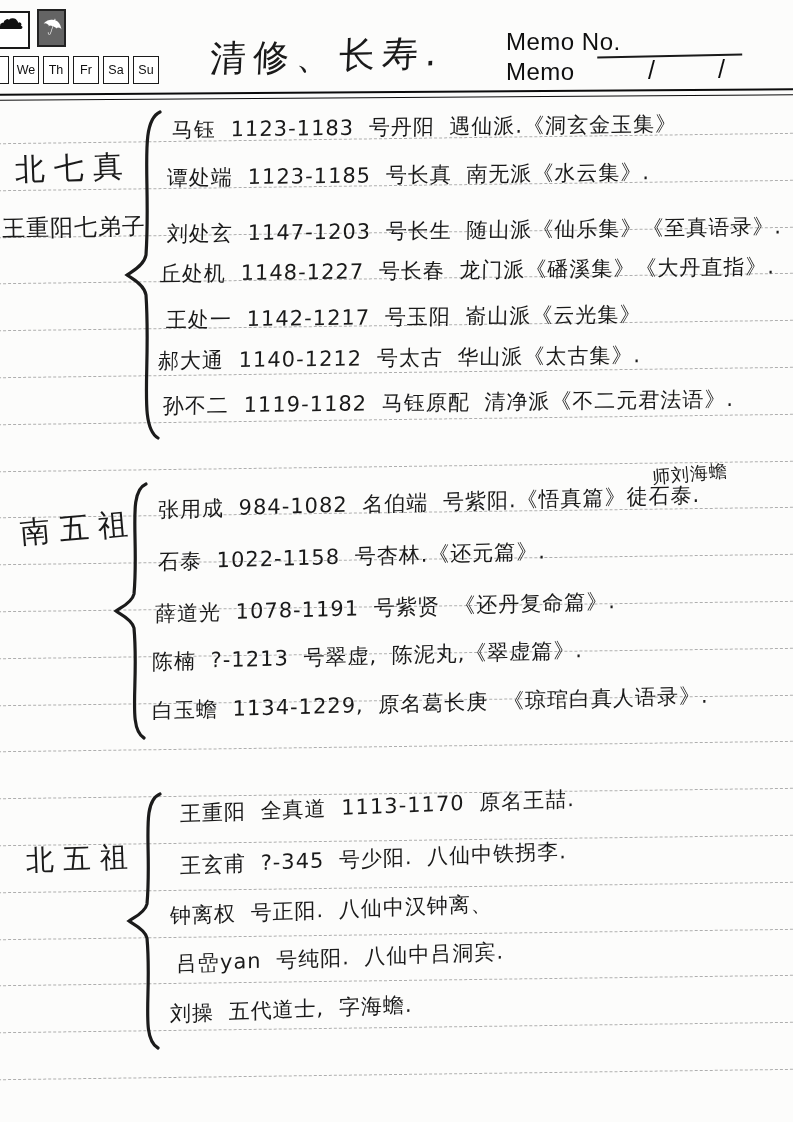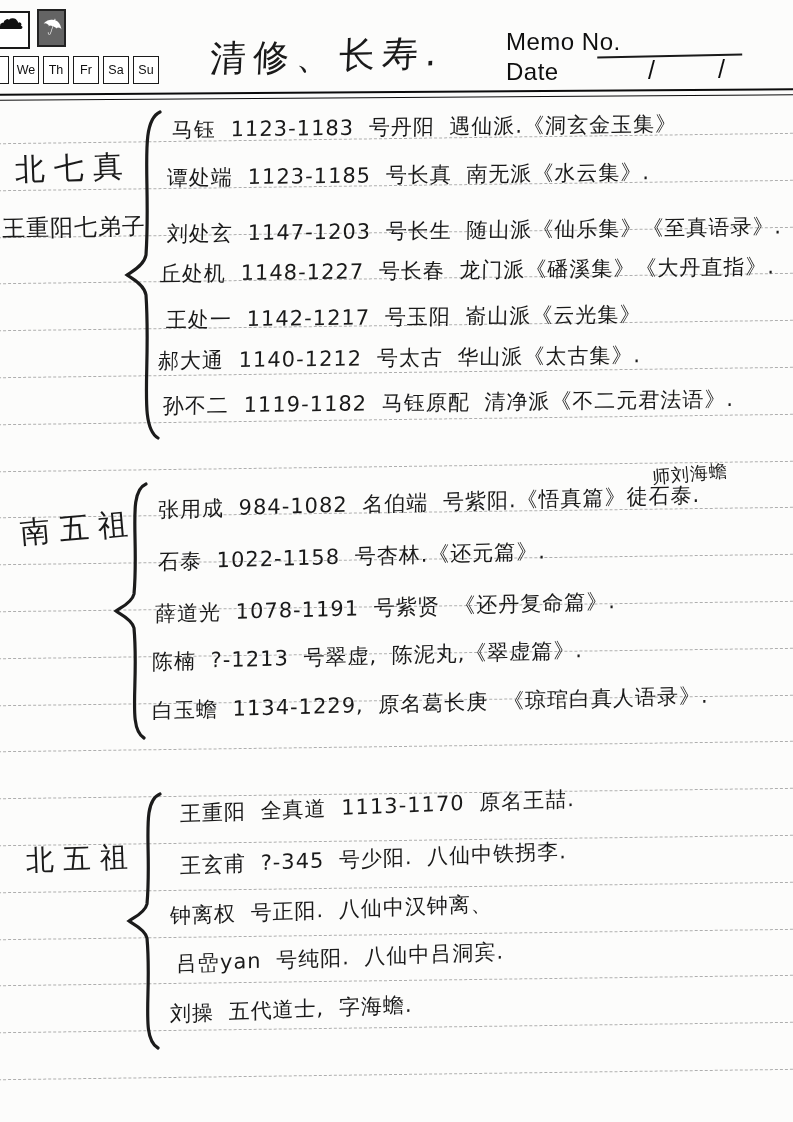--- a/index.html
+++ b/index.html
@@ -62,21 +62,21 @@
     <div class="daybox">u</div>
     <div class="daybox">We</div>
     <div class="daybox">Th</div>
     <div class="daybox">Fr</div>
     <div class="daybox">Sa</div>
     <div class="daybox">Su</div>
   </div>
 
   <span class="memo-label">Memo No.</span>
   <div class="memo-underline"></div>
-  <span class="date-label">Date</span>
+  <span class="date-label">Memo</span>
   <span class="date-slash1">/</span>
   <span class="date-slash2">/</span>
 
   <div class="headrule"></div>
   <div>
       <div class="rule" style="top: 138px;"></div>
       <div class="rule" style="top: 184.8px;"></div>
       <div class="rule" style="top: 231.6px;"></div>
       <div class="rule" style="top: 278.4px;"></div>
       <div class="rule" style="top: 325.2px;"></div>

